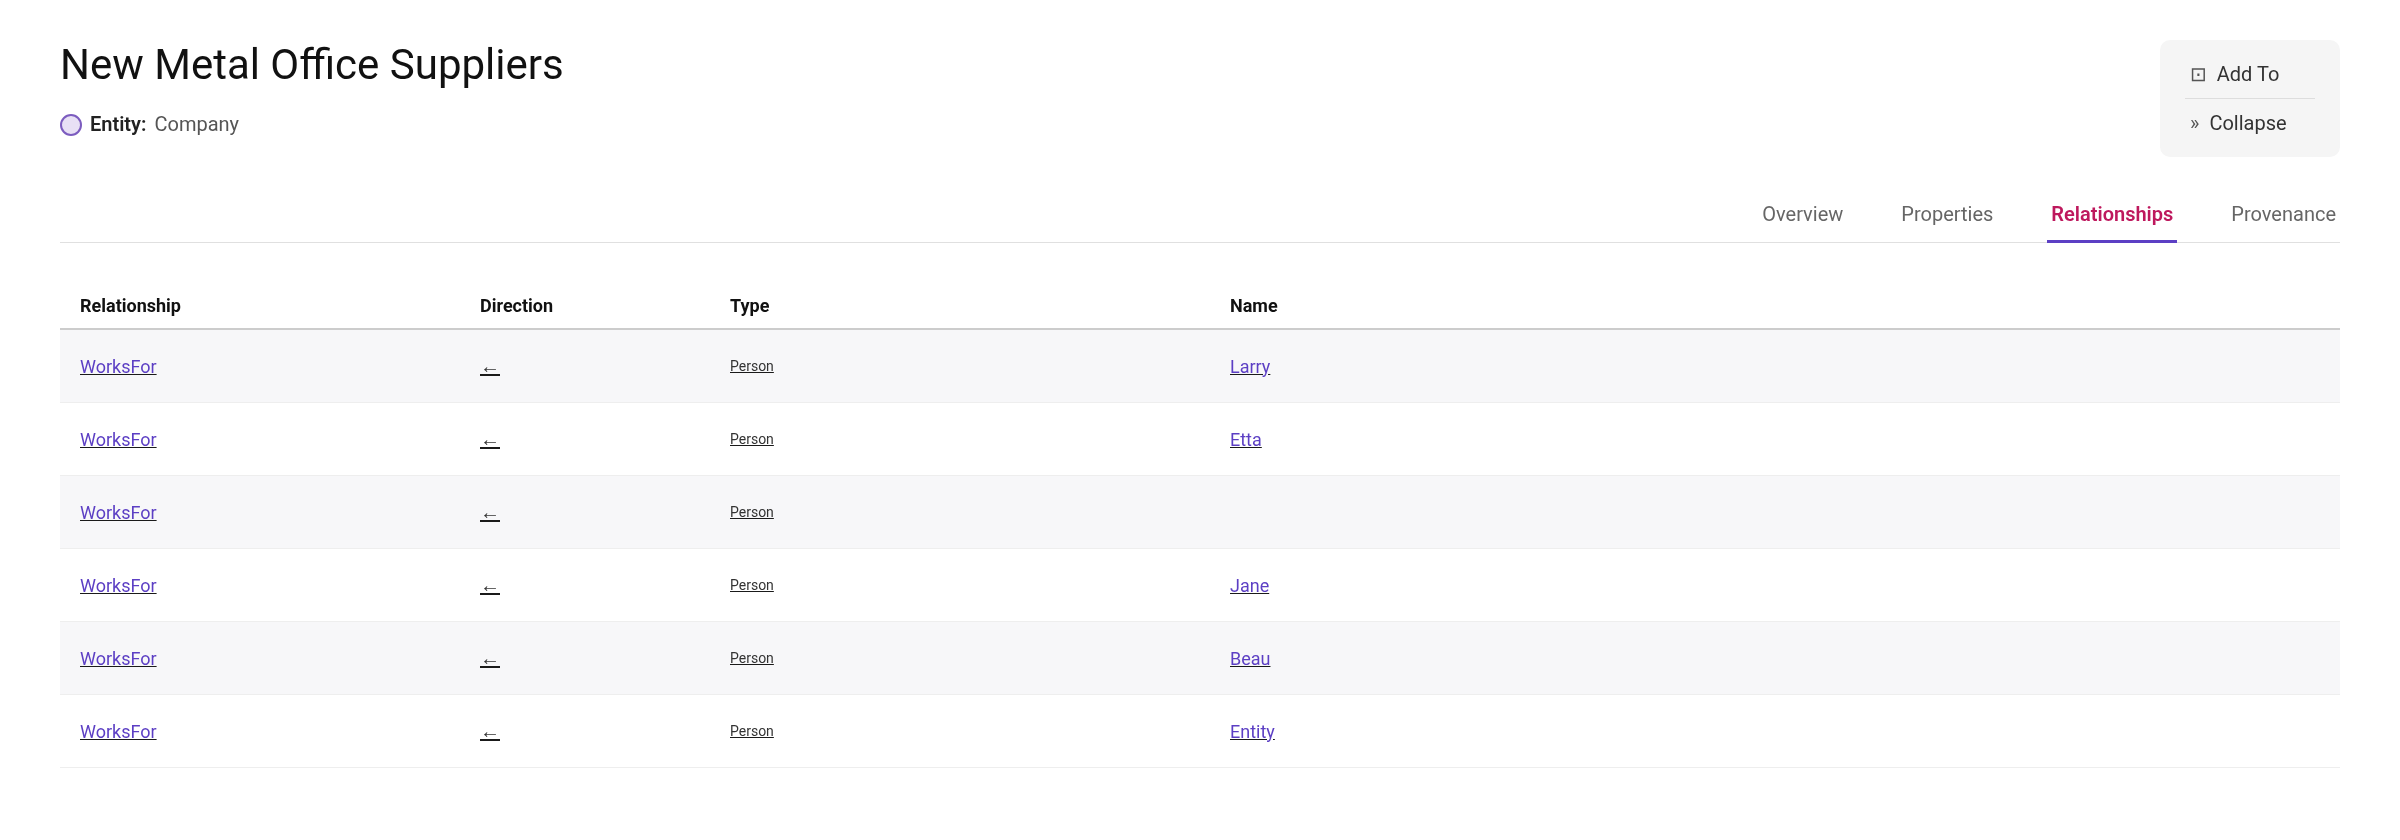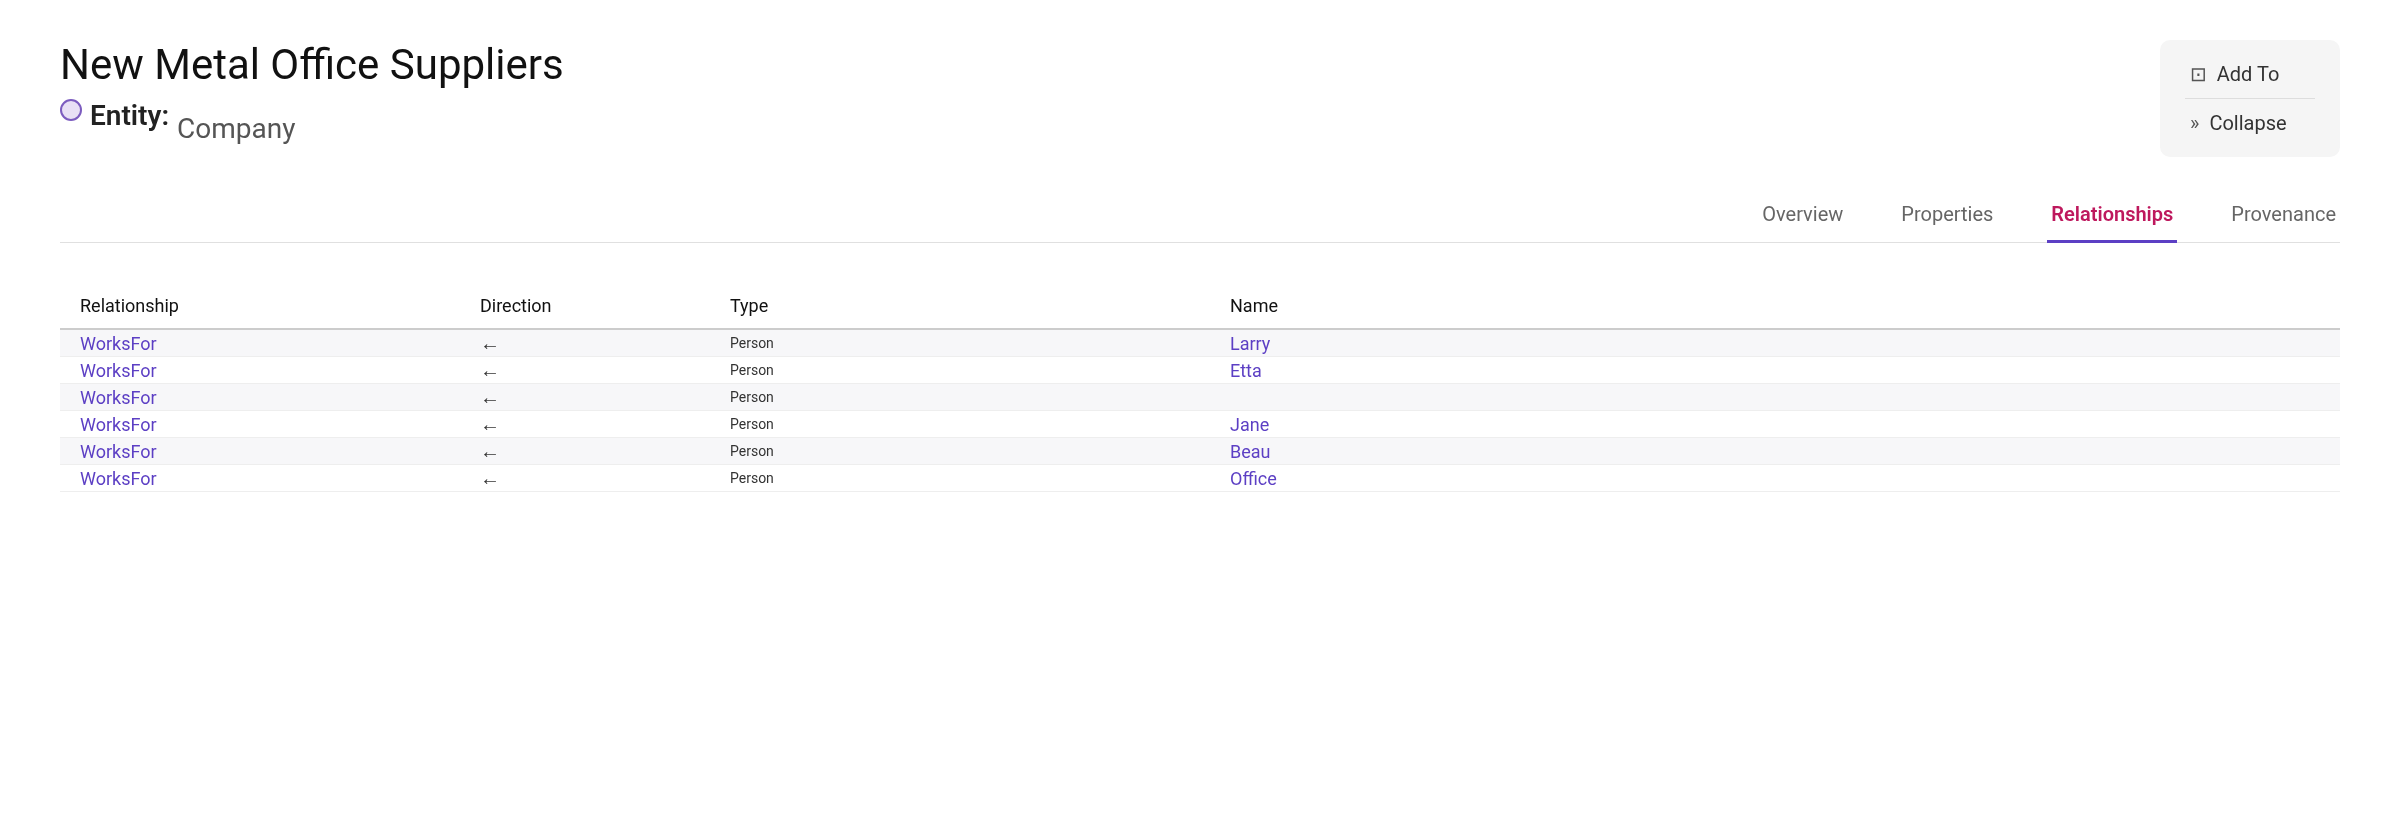--- a/index.html
+++ b/index.html
@@ -31,23 +31,23 @@
     }
 
     .page-title {
       font-size: 42px;
       font-weight: 400;
       color: #111111;
     }
 
     .entity-badge {
       display: flex;
-      align-items: flex-start;
+      align-items: flex-end;
       gap: 8px;
-      font-size: 28px;
+      font-size: 20px;
       color: #444444;
     }
 
     .entity-icon {
       width: 22px;
       height: 22px;
       border-radius: 50%;
       border: 2px solid #7c5cbf;
       background: #e8e0f5;
       display: inline-block;
@@ -126,30 +126,31 @@
     .table-header {
       display: grid;
       grid-template-columns: 400px 250px 500px 1fr;
       padding: 12px 20px;
       border-bottom: 2px solid #ccc;
       margin-bottom: 0;
     }
 
     .col-header {
       font-size: 18px;
-      font-weight: 400;
+      font-weight: 700;
       color: #111;
     }
 
     .table-row {
       display: grid;
       grid-template-columns: 400px 250px 500px 1fr;
-      padding: 1px 20px;
+      padding: 24px 20px;
       align-items: center;
       border-bottom: 1px solid #eeeeee;
+      text-decoration: underline;
     }
 
     .table-row:nth-child(odd) {
       background: #f7f7f9;
     }
 
     .table-row:nth-child(even) {
       background: #ffffff;
     }
 
@@ -236,16 +237,16 @@
       <div class="table-row">
         <span class="cell-link">WorksFor</span>
         <span class="cell cell-direction">←</span>
         <span class="cell">Person</span>
         <span class="cell-link">Beau</span>
       </div>
       <div class="table-row">
         <span class="cell-link">WorksFor</span>
         <span class="cell cell-direction">←</span>
         <span class="cell">Person</span>
-        <span class="cell-link">Office</span>
+        <span class="cell-link">Entity</span>
       </div>
     </div>
 </div>
 
 </body></html>

